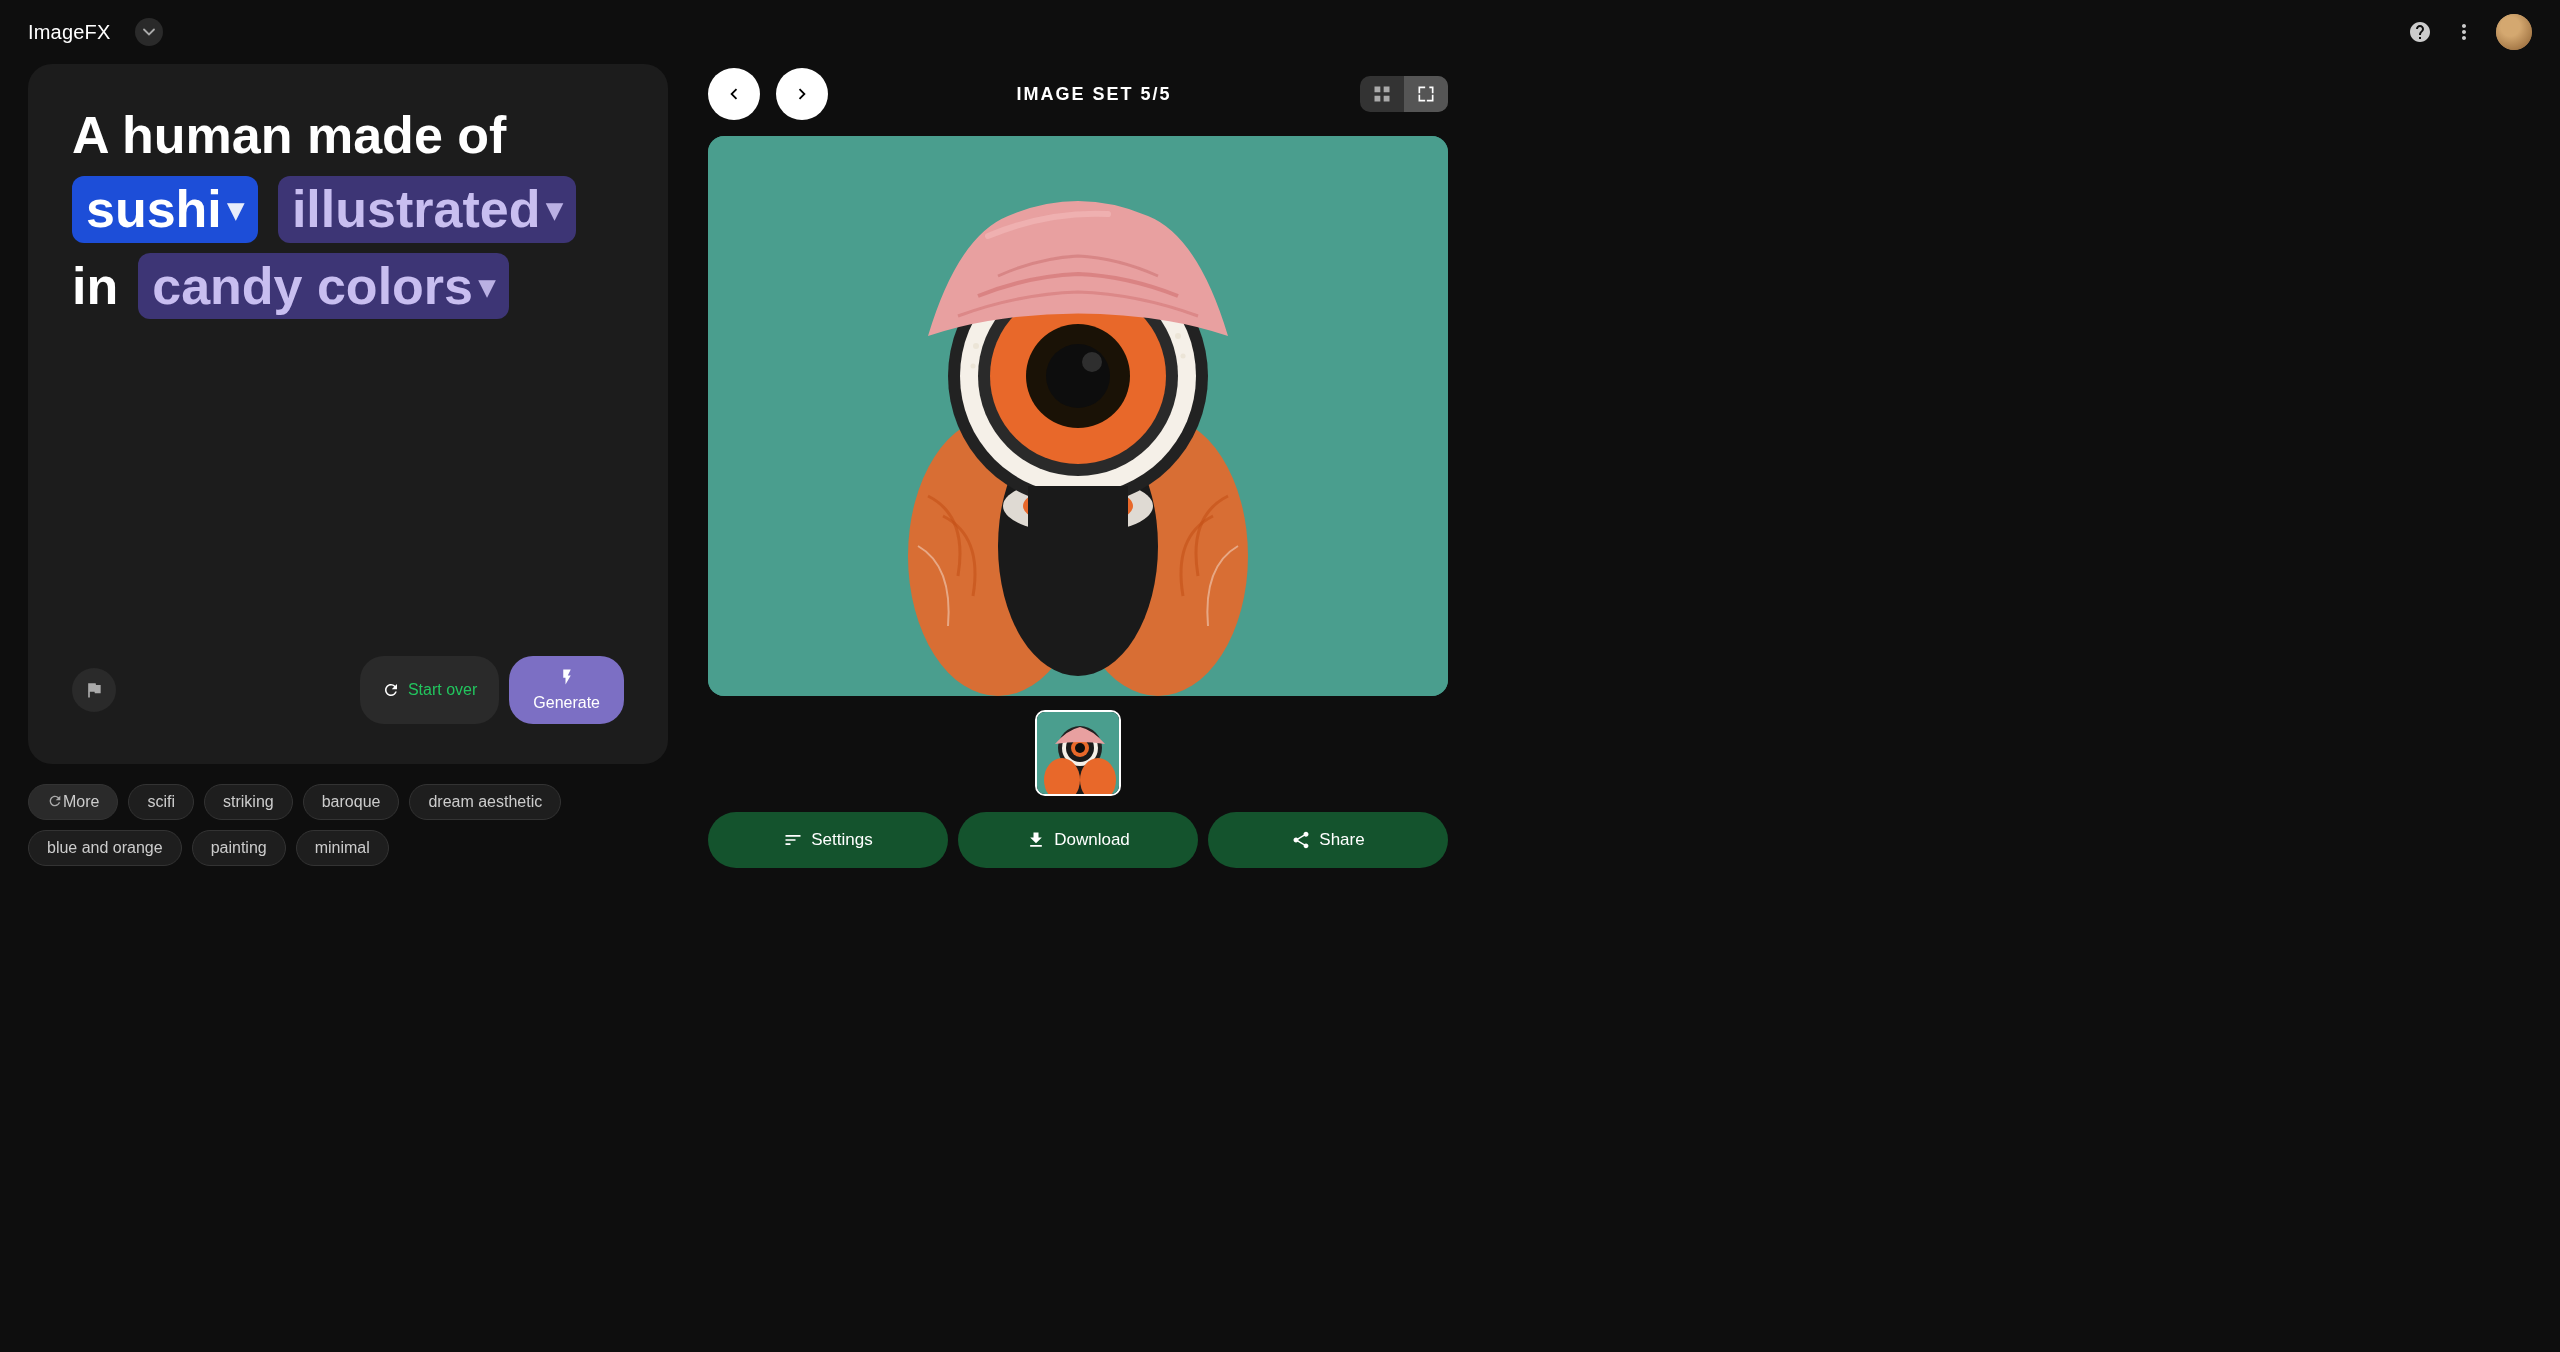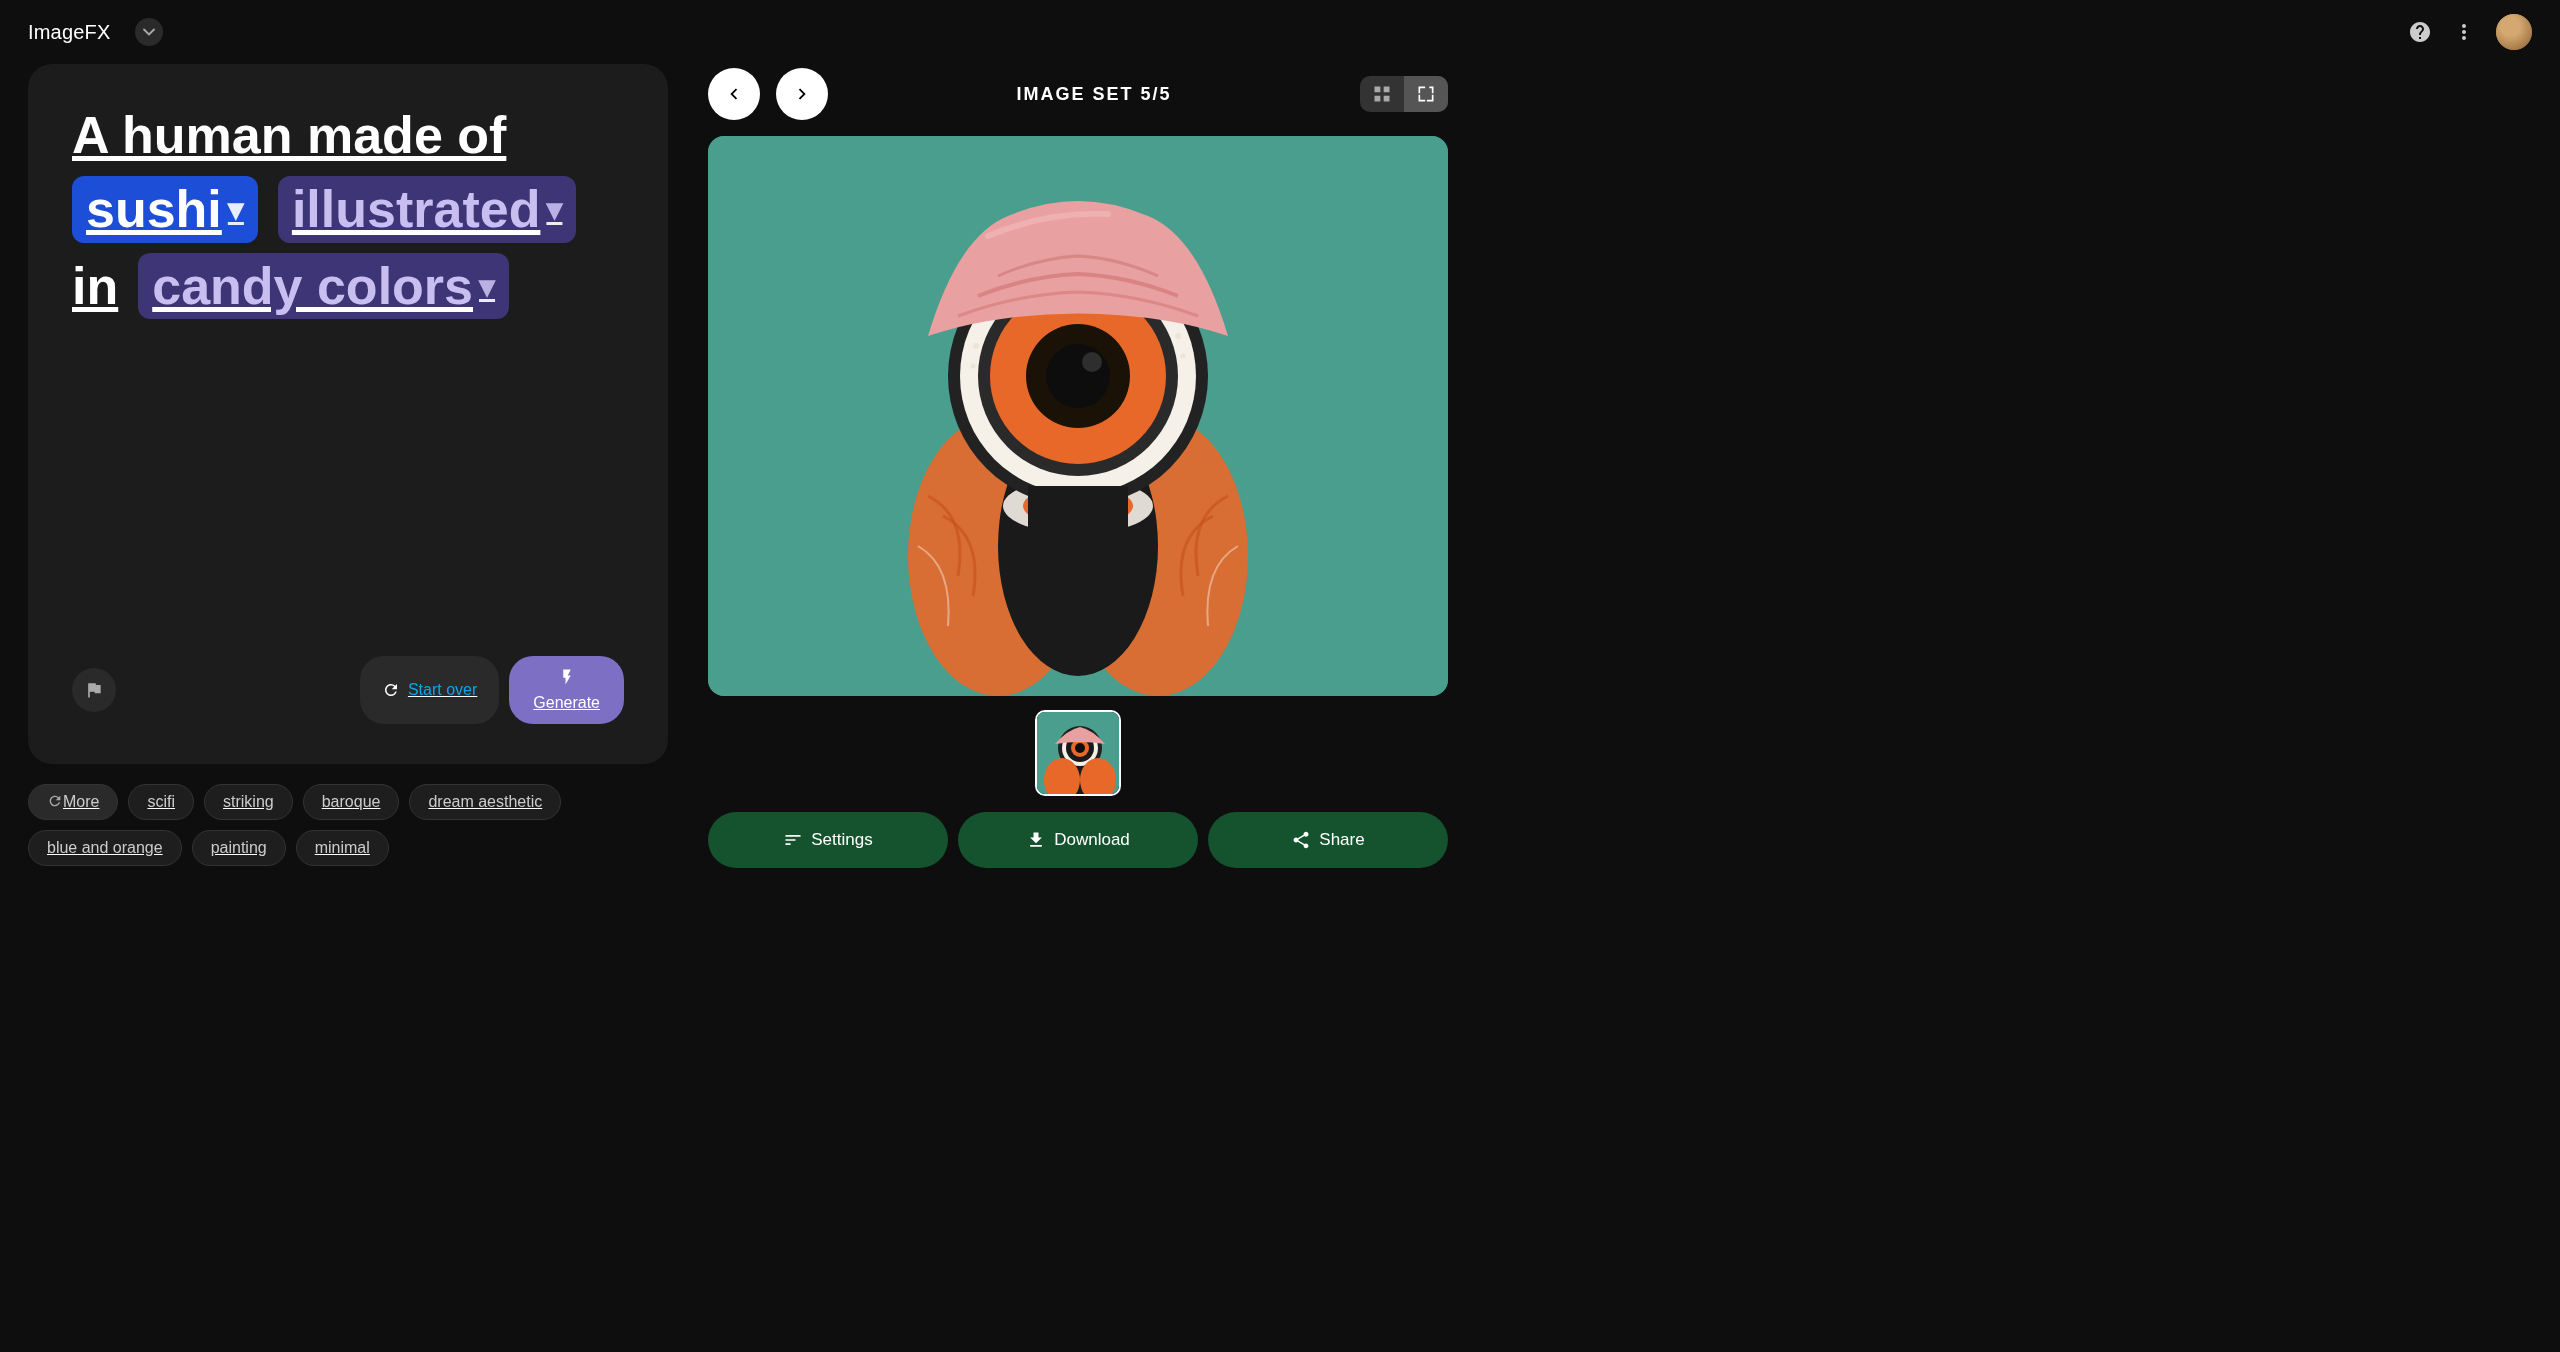--- a/index.html
+++ b/index.html
@@ -78,21 +78,20 @@
       height: calc(100vh - 64px);
     }
 
     
     .left-panel {
       width: 640px;
       min-width: 640px;
       display: flex;
       flex-direction: column;
       gap: 0;
-      text-decoration: underline;
     }
 
     .prompt-card {
       background: #1c1c1c;
       border-radius: 24px;
       padding: 40px 44px;
       flex: 1;
       max-height: 700px;
       position: relative;
       display: flex;
@@ -164,21 +163,21 @@
     .footer-btns {
       display: flex;
       gap: 10px;
     }
 
     .btn-start-over {
       background: #2a2a2a;
       border: none;
       border-radius: 24px;
       padding: 24px 22px;
-      color: #0ea5e9;
+      color: #22c55e;
       font-size: 16px;
       font-weight: 500;
       cursor: pointer;
       display: flex;
       align-items: center;
       gap: 8px;
     }
 
     .btn-generate {
       background: #7c6fc4;

